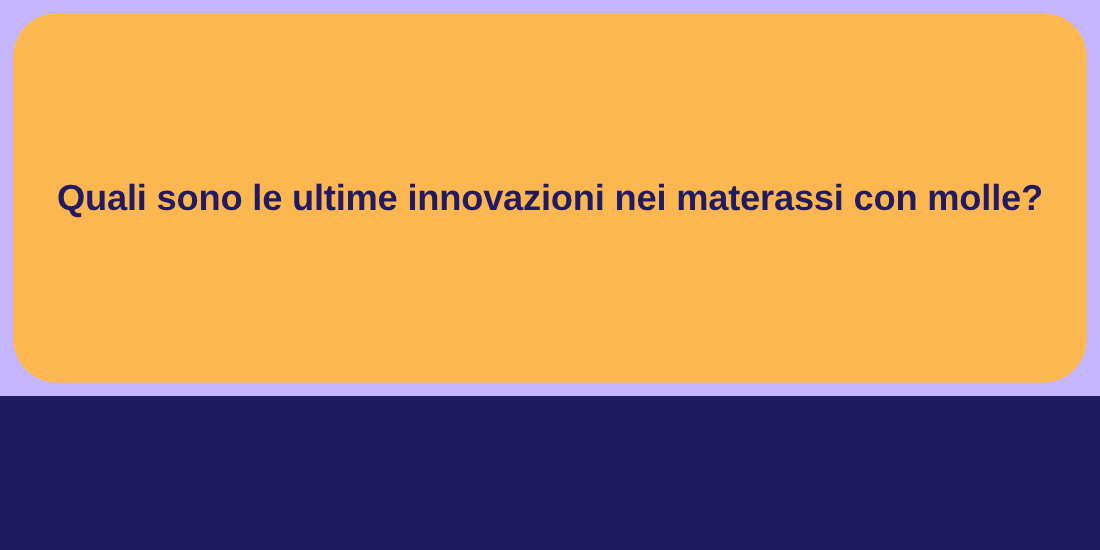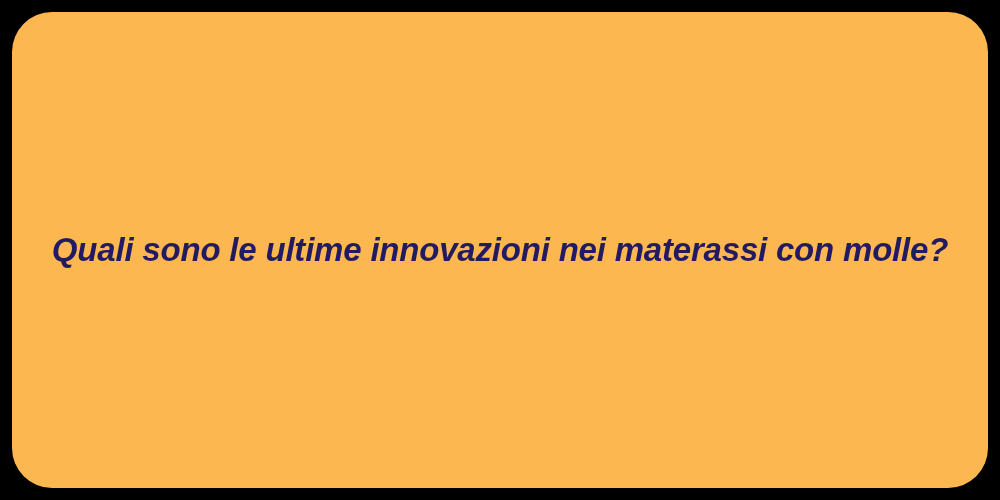--- a/index.html
+++ b/index.html
@@ -9,24 +9,23 @@
   body {
     width: 1000px;
     height: 500px;
     background: #201a5e;
     font-family: "Liberation Sans", sans-serif;
     overflow: hidden;
   }
   #banner-frame {
     box-sizing: border-box;
     width: 1000px;
-    height: 500px;
+    height: 360px;
     padding: 12px;
-    background: #000000;
-    font-style: italic;
+    background: #c4b5fd;
   }
   #banner-panel {
     box-sizing: border-box;
     width: 100%;
     height: 100%;
     background: #fdb751;
     border-radius: 40px;
     display: flex;
     align-items: center;
     justify-content: center;

